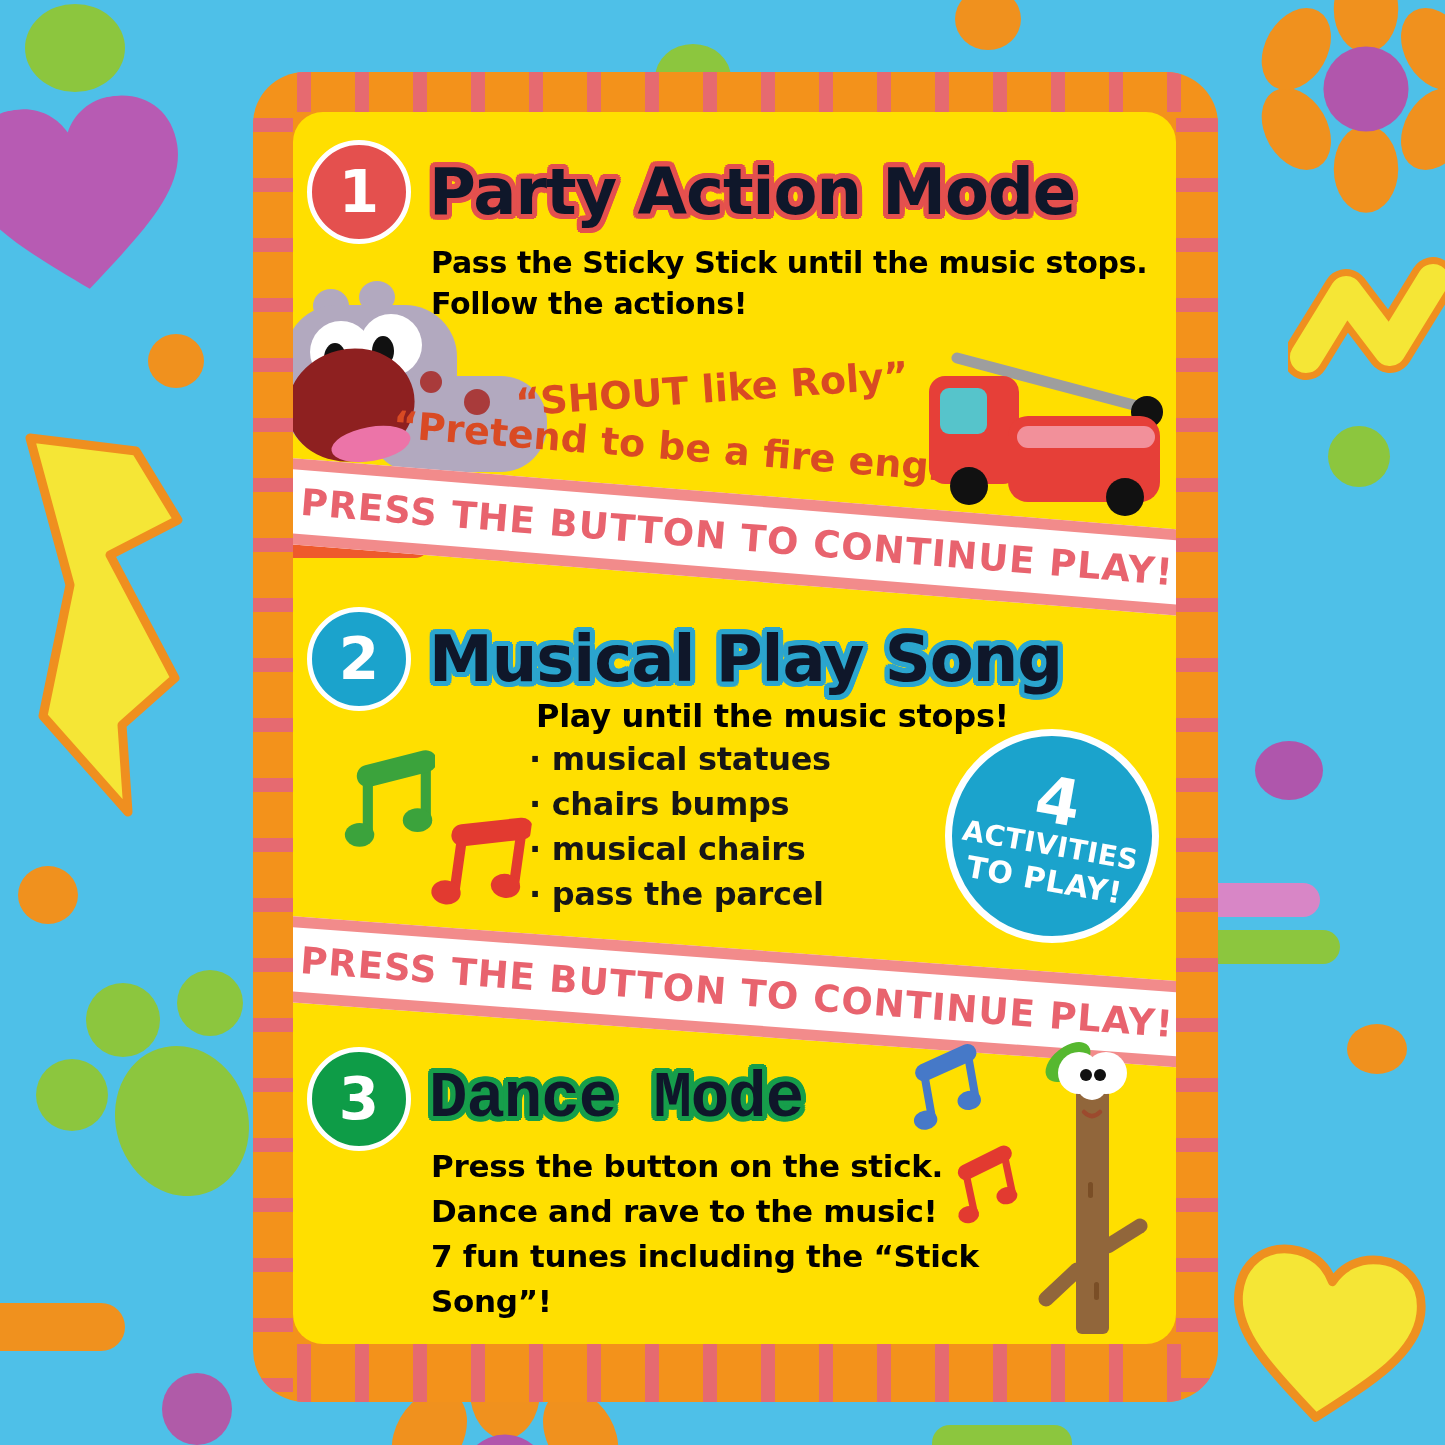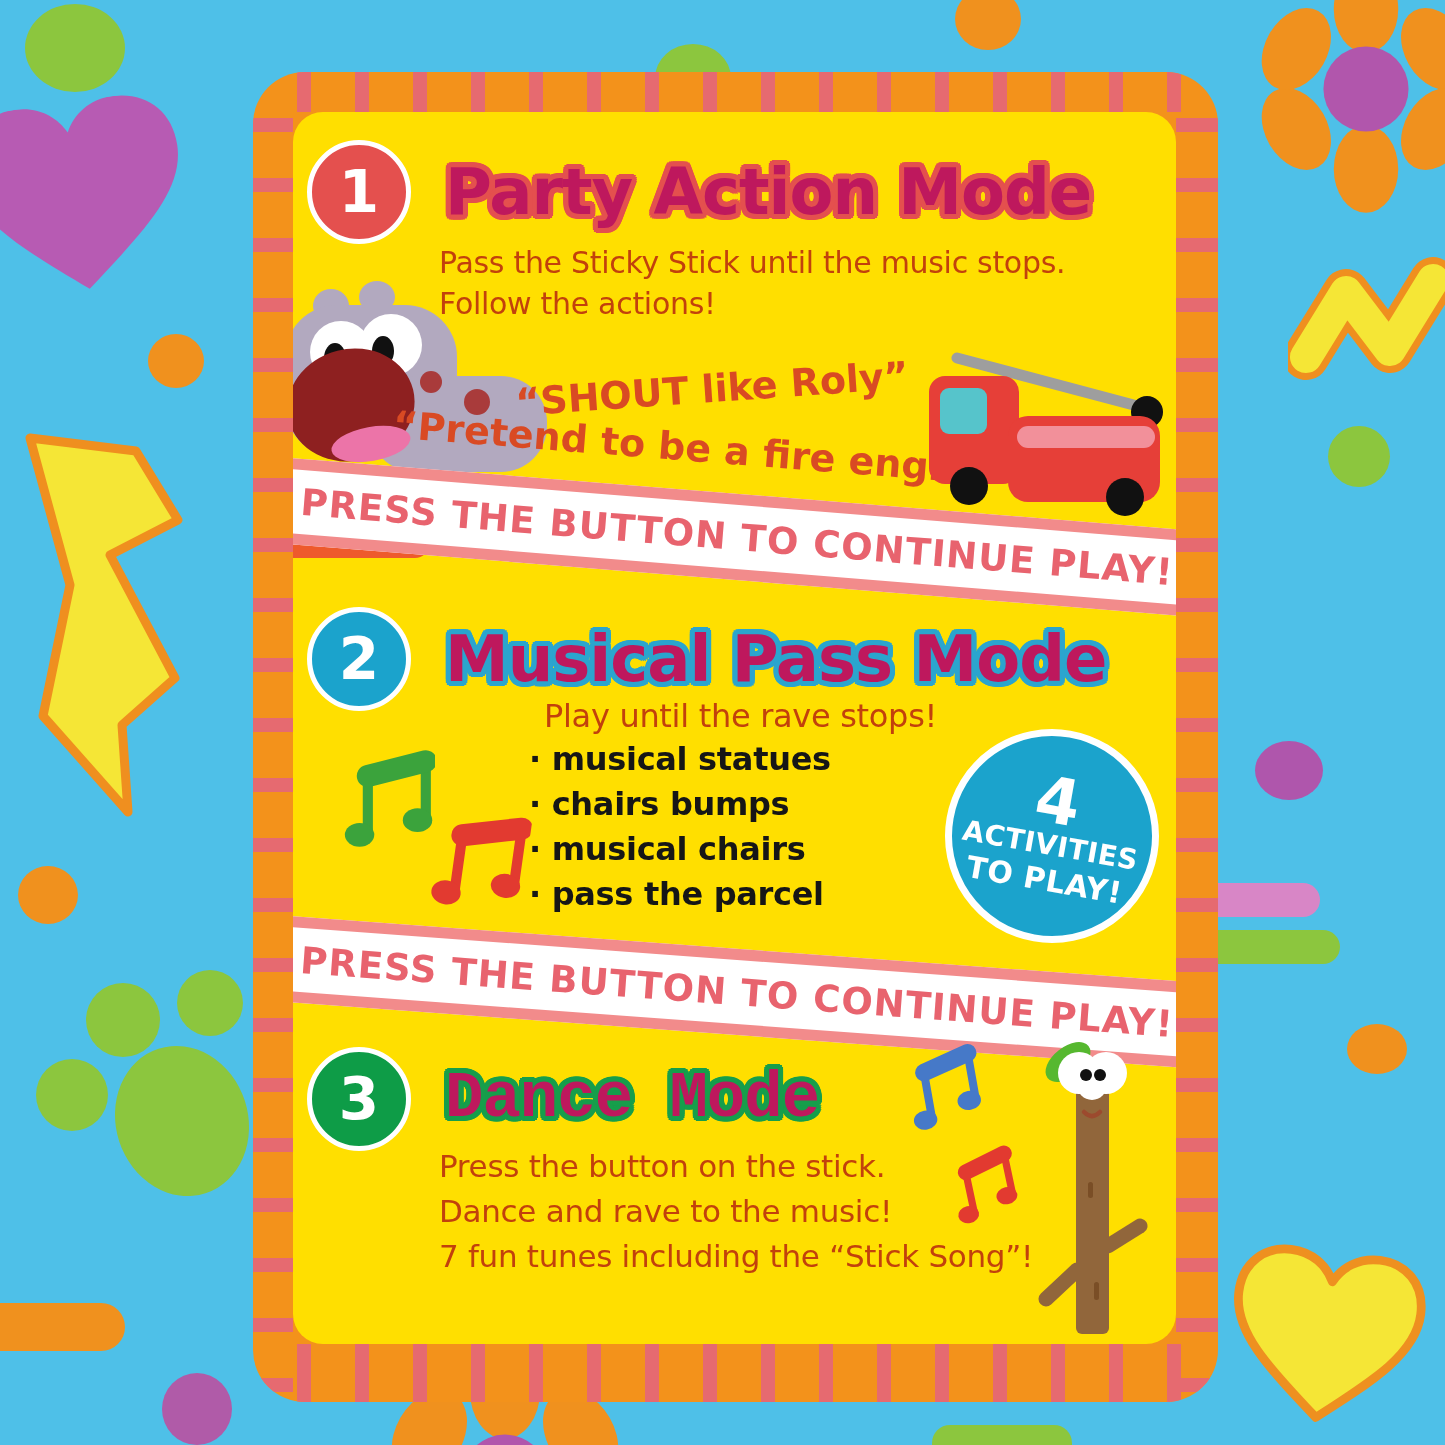--- a/index.html
+++ b/index.html
@@ -18,36 +18,35 @@
     background:repeating-linear-gradient(90deg, rgba(0,0,0,0) 0 44px, #E66A70 44px 58px); }
   .stripes-v { position:absolute; top:0; height:100%;
     background:repeating-linear-gradient(180deg, rgba(0,0,0,0) 0 46px, #E66A70 46px 60px); }
   .card-inner {
     position:absolute; left:40px; top:40px; width:883px; height:1232px;
     background:#FFDF00; border-radius:30px; overflow:hidden;
   }
   
   .mode-title {
     position:absolute; font-weight:bold; font-size:64px; line-height:90px;
-    color:#be185d; white-space:nowrap; letter-spacing:-1px;
+    color:#0f172a; white-space:nowrap; letter-spacing:-1px;
     text-shadow:
       5px 0 0 var(--oc), -5px 0 0 var(--oc), 0 5px 0 var(--oc), 0 -5px 0 var(--oc),
       4px 4px 0 var(--oc), -4px -4px 0 var(--oc), 4px -4px 0 var(--oc), -4px 4px 0 var(--oc),
       2px 5px 0 var(--oc), -2px 5px 0 var(--oc), 2px -5px 0 var(--oc), -2px -5px 0 var(--oc),
       5px 2px 0 var(--oc), -5px 2px 0 var(--oc), 5px -2px 0 var(--oc), -5px -2px 0 var(--oc);
-    margin-left: 16px;
   }
   .num-circle {
     position:absolute; left:14px; width:94px; height:94px; border-radius:50%;
     border:5px solid #fff; color:#fff; font-weight:bold; font-size:58px;
     display:flex; align-items:center; justify-content:center;
   }
   .body-text {
-    position:absolute; color:#c2410c; font-weight:normal; font-size:30px;
-    line-height:41px; white-space:pre-line; letter-spacing:-0.3px;margin-left:8px;
+    position:absolute; color:#000000; font-weight:bold; font-size:30px;
+    line-height:41px; white-space:pre-line; letter-spacing:-0.3px;
   }
   .quote {
     position:absolute; color:#D94A23; font-weight:bold; font-size:38px;
     text-align:center; white-space:nowrap;
   }
   .banner {
     position:absolute; left:-26px; width:940px; height:86px; box-sizing:border-box;
     background:#FFFFFF; border-top:11px solid #F28B8B; border-bottom:11px solid #F28B8B;
     display:flex; align-items:center; justify-content:center;
   }
@@ -183,22 +182,22 @@
         <rect x="94" y="76" width="138" height="22" rx="11" fill="#F2909A"></rect>
         <circle cx="46" cy="136" r="19" fill="#111"></circle>
         <circle cx="202" cy="147" r="19" fill="#111"></circle>
       </svg>
 
       <div class="banner" style="top:382px; transform:rotate(4.6deg);">
         <span>PRESS THE BUTTON TO CONTINUE PLAY!</span>
       </div>
 
       <div class="num-circle" style="top:495px; background:#1BA3CC;">2</div>
-      <div class="mode-title" style="left:136px; top:502px; --oc:#2BA5CE;">Musical Pass Mode</div>
-      <div class="body-text" style="left:243px; top:584px; font-size:32px;">Play until the rave stops!</div>
+      <div class="mode-title" style="left:136px; top:502px; --oc:#2BA5CE;">Musical Play Song</div>
+      <div class="body-text" style="left:243px; top:584px; font-size:32px;">Play until the music stops!</div>
 
       <div class="abs" style="left:236px; top:628px;">
         <div class="bullet-line">· musical statues</div>
         <div class="bullet-line">· chairs bumps</div>
         <div class="bullet-line">· musical chairs</div>
         <div class="bullet-line">· pass the parcel</div>
       </div>
 
       <svg class="abs" style="left:50px; top:622px; width:92px; height:118px;" viewBox="0 0 100 125">
         <path d="M27 108 L27 40 L90 24 L90 92" fill="none" stroke="#3BA33C" stroke-width="11" stroke-linecap="round" stroke-linejoin="round"></path>

